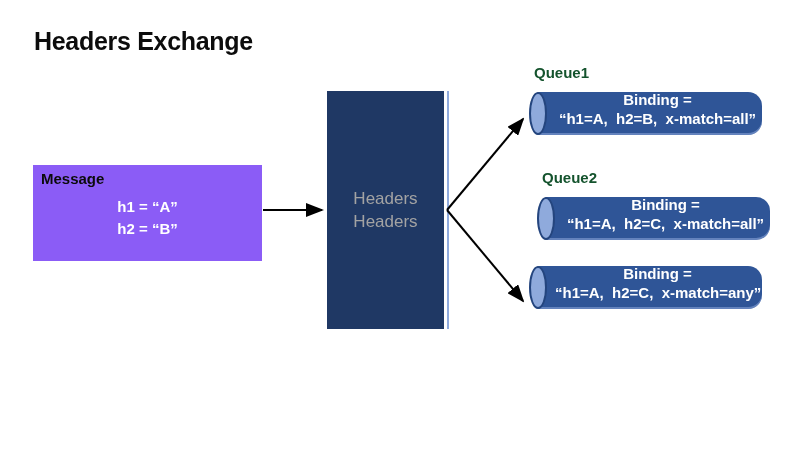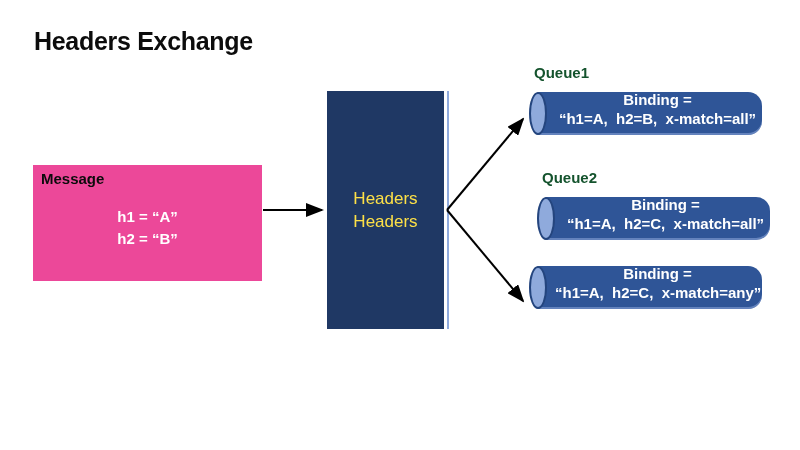--- a/index.html
+++ b/index.html
@@ -5,32 +5,32 @@
   html,body{margin:0;padding:0;background:#ffffff;}
   .stage{
     position:relative;width:800px;height:450px;background:#ffffff;overflow:hidden;
     font-family:"Liberation Sans", sans-serif;
   }
   .page-title{
     position:absolute;left:34px;top:27px;margin:0;
     font-size:25px;font-weight:800;letter-spacing:-0.3px;color:#0c0c0c;
   }
   
-  .msg-box{position:absolute;left:33px;top:165px;width:229px;height:116px;background:#ec4899;}
+  .msg-box{position:absolute;left:33px;top:165px;width:229px;height:96px;background:#8b5cf6;}
   .msg-label{position:absolute;left:8px;top:5px;font-size:15px;font-weight:700;color:#0b0b0b;}
   .msg-lines{
     position:absolute;left:0;top:10px;right:0;bottom:0;display:flex;flex-direction:column;
     align-items:center;justify-content:center;color:#ffffff;font-size:15px;font-weight:600;
     line-height:22px;white-space:pre;
   }
   
   .exchange-box{
     position:absolute;left:327px;top:91px;width:117px;height:238px;background:#1F3864;
     display:flex;align-items:center;justify-content:center;text-align:center;
-    color:#fde047;font-size:17px;line-height:23px;font-weight:400;
+    color:#a3a3a3;font-size:17px;line-height:23px;font-weight:400;
   }
   .exchange-stripe{position:absolute;left:447px;top:91px;width:2px;height:238px;background:#8FAADC;}
   
   .arrows{position:absolute;left:0;top:0;width:800px;height:450px;pointer-events:none;}
   
   .queue{position:absolute;left:529px;width:233px;}
   .queue-label{font-size:15px;font-weight:700;color:#14532d;margin-left:5px;line-height:20px;}
   .can{position:relative;height:33px;margin-top:9px;}
   .can-body{
     position:absolute;left:8px;top:0;width:225px;height:43px;background:#2F5597;

